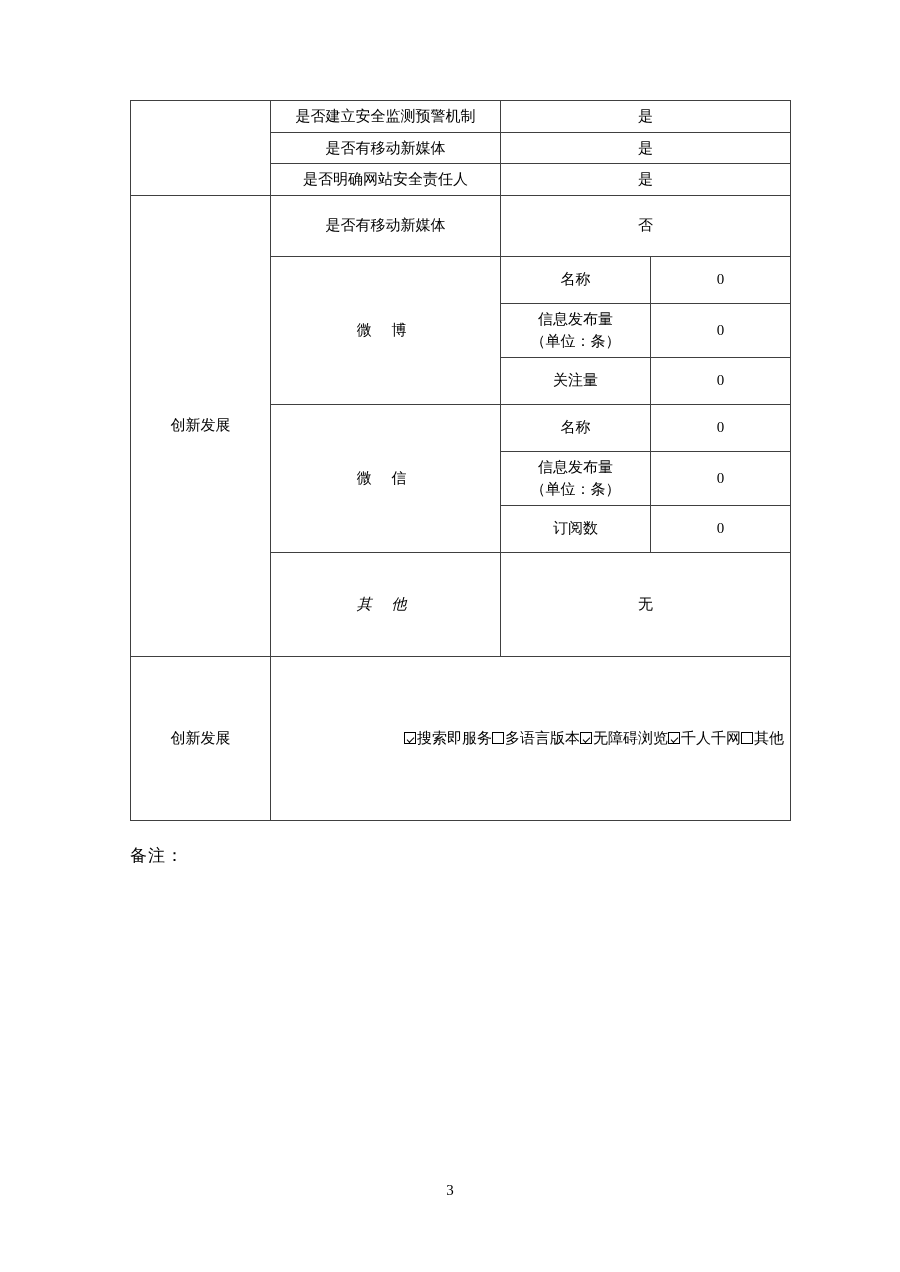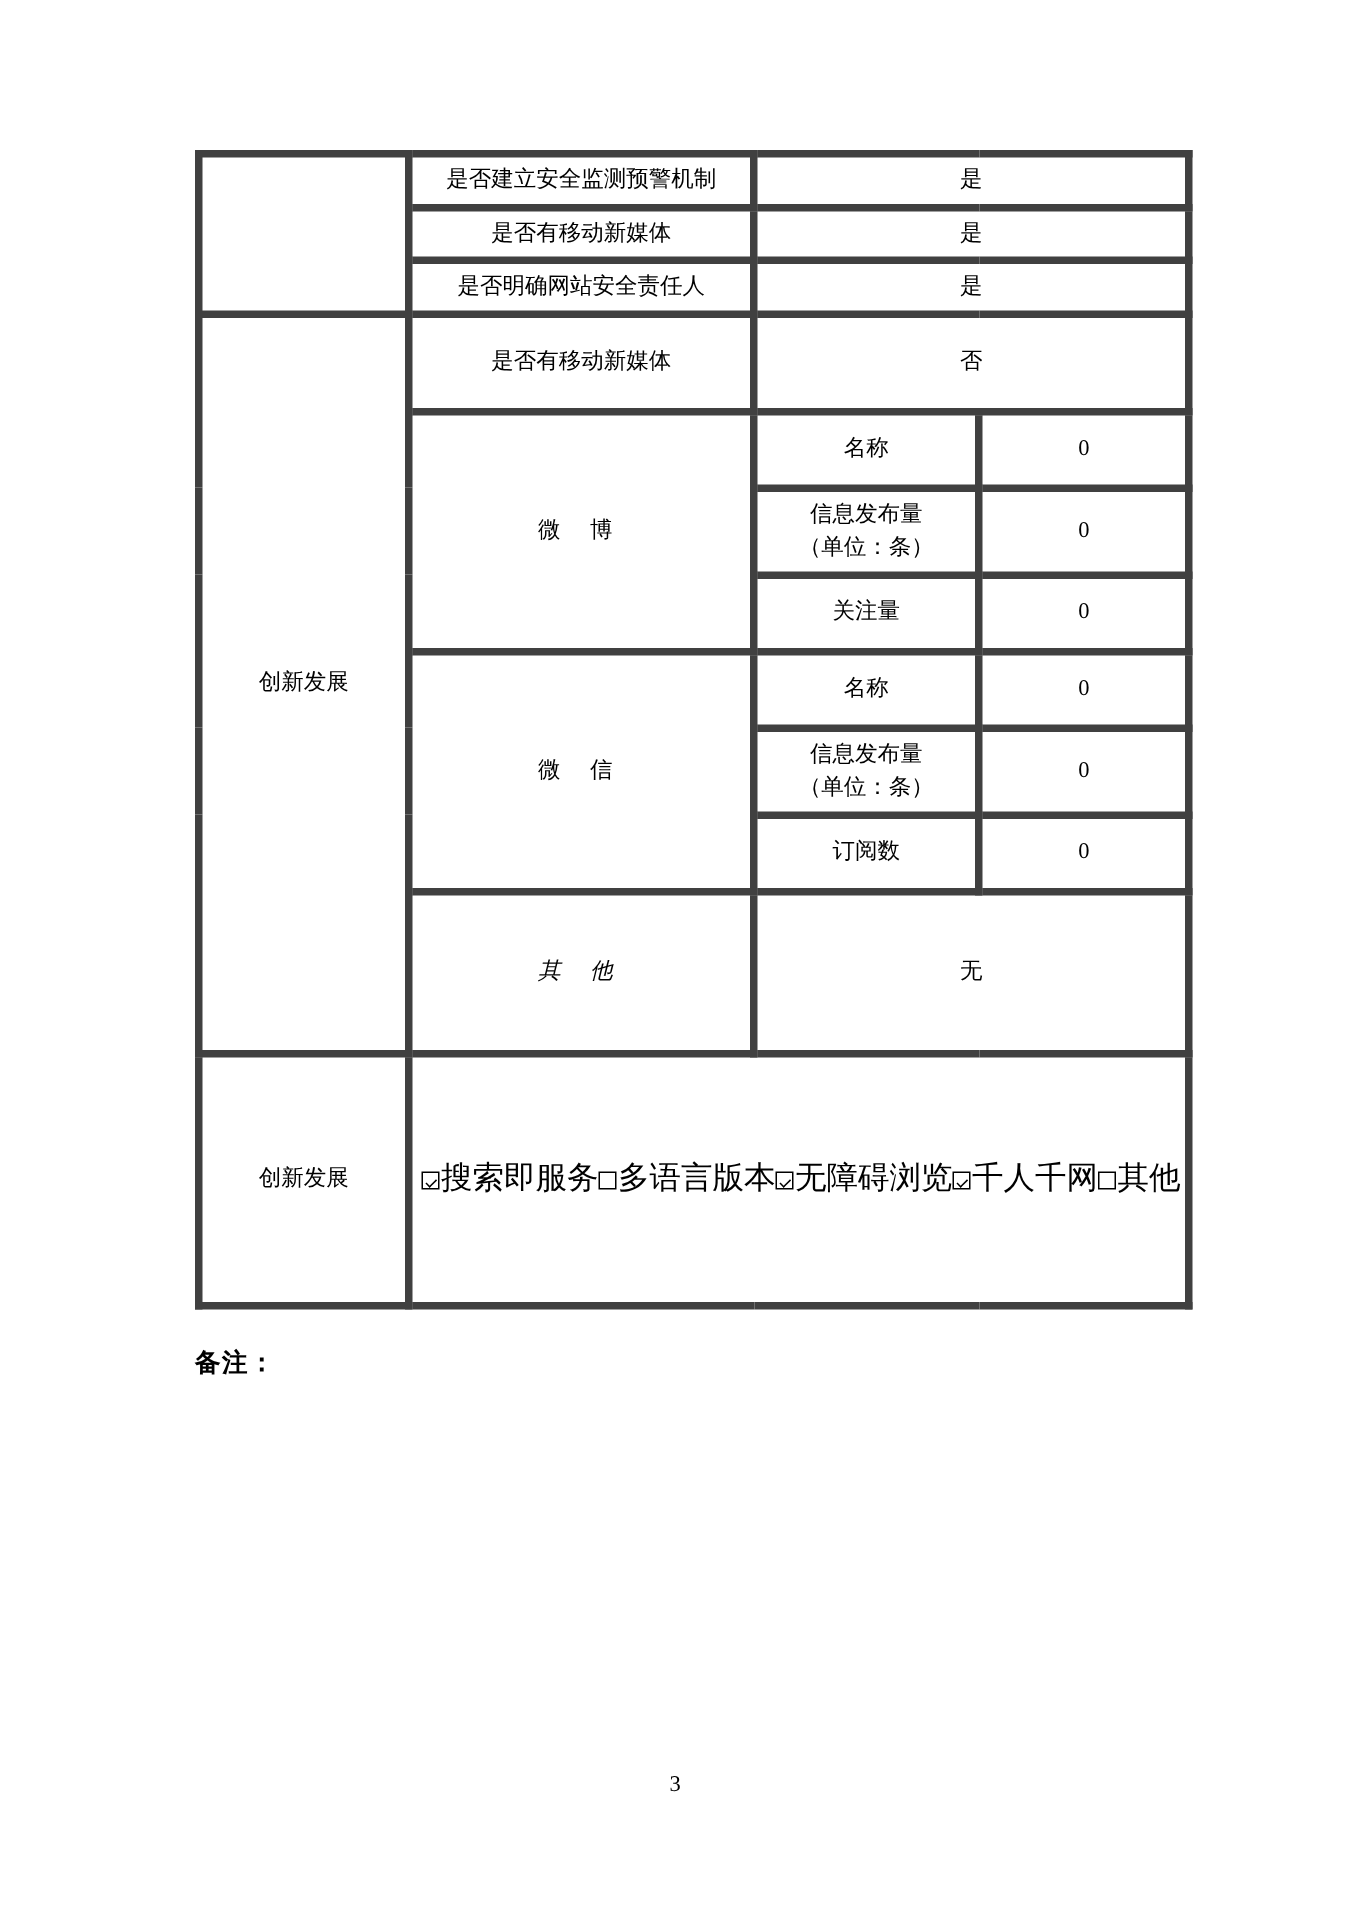--- a/index.html
+++ b/index.html
@@ -22,38 +22,38 @@
   }
   table.form {
     position: absolute;
     left: 130px;
     top: 100px;
     width: 660px;
     border-collapse: collapse;
     table-layout: fixed;
   }
   table.form td {
-    border: 5px solid #404040;
+    border: 1px solid #404040;
     text-align: center;
     vertical-align: middle;
     font-size: 15px;
     line-height: 1.5;
     padding: 4px 6px;
     font-family: "Liberation Serif", "DejaVu Serif", serif;
   }
   .col-a { width: 140px; }
   .col-b { width: 230px; }
   .col-c { width: 150px; }
   .col-d { width: 140px; }
   .spaced { letter-spacing: 8px; margin-top: 10px; }
   .twoline { line-height: 1.45; }
 
   .checkline {
-    font-size: 21px;
-    text-align: left;
+    font-size: 15px;
+    text-align: right;
     white-space: nowrap;
   }
   .cbox {
     display: inline-block;
     width: 12px;
     height: 12px;
     border: 1px solid #000;
     position: relative;
     vertical-align: -1px;
     margin-right: 1px;
@@ -70,23 +70,23 @@
     border-bottom: 1.4px solid #000;
     transform: rotate(-45deg);
   }
   .chk-item {
     display: inline-block;
     margin-right: 0px;
   }
   .remark {
     position: absolute;
     left: 130px;
-    top: 897px;
+    top: 844px;
     font-size: 17px;
-    font-weight: bold;
+    font-weight: normal;
     letter-spacing: 1px;
   }
   .page-number {
     position: absolute;
     left: 0;
     top: 1182px;
     width: 900px;
     text-align: center;
     font-size: 15px;
   }

